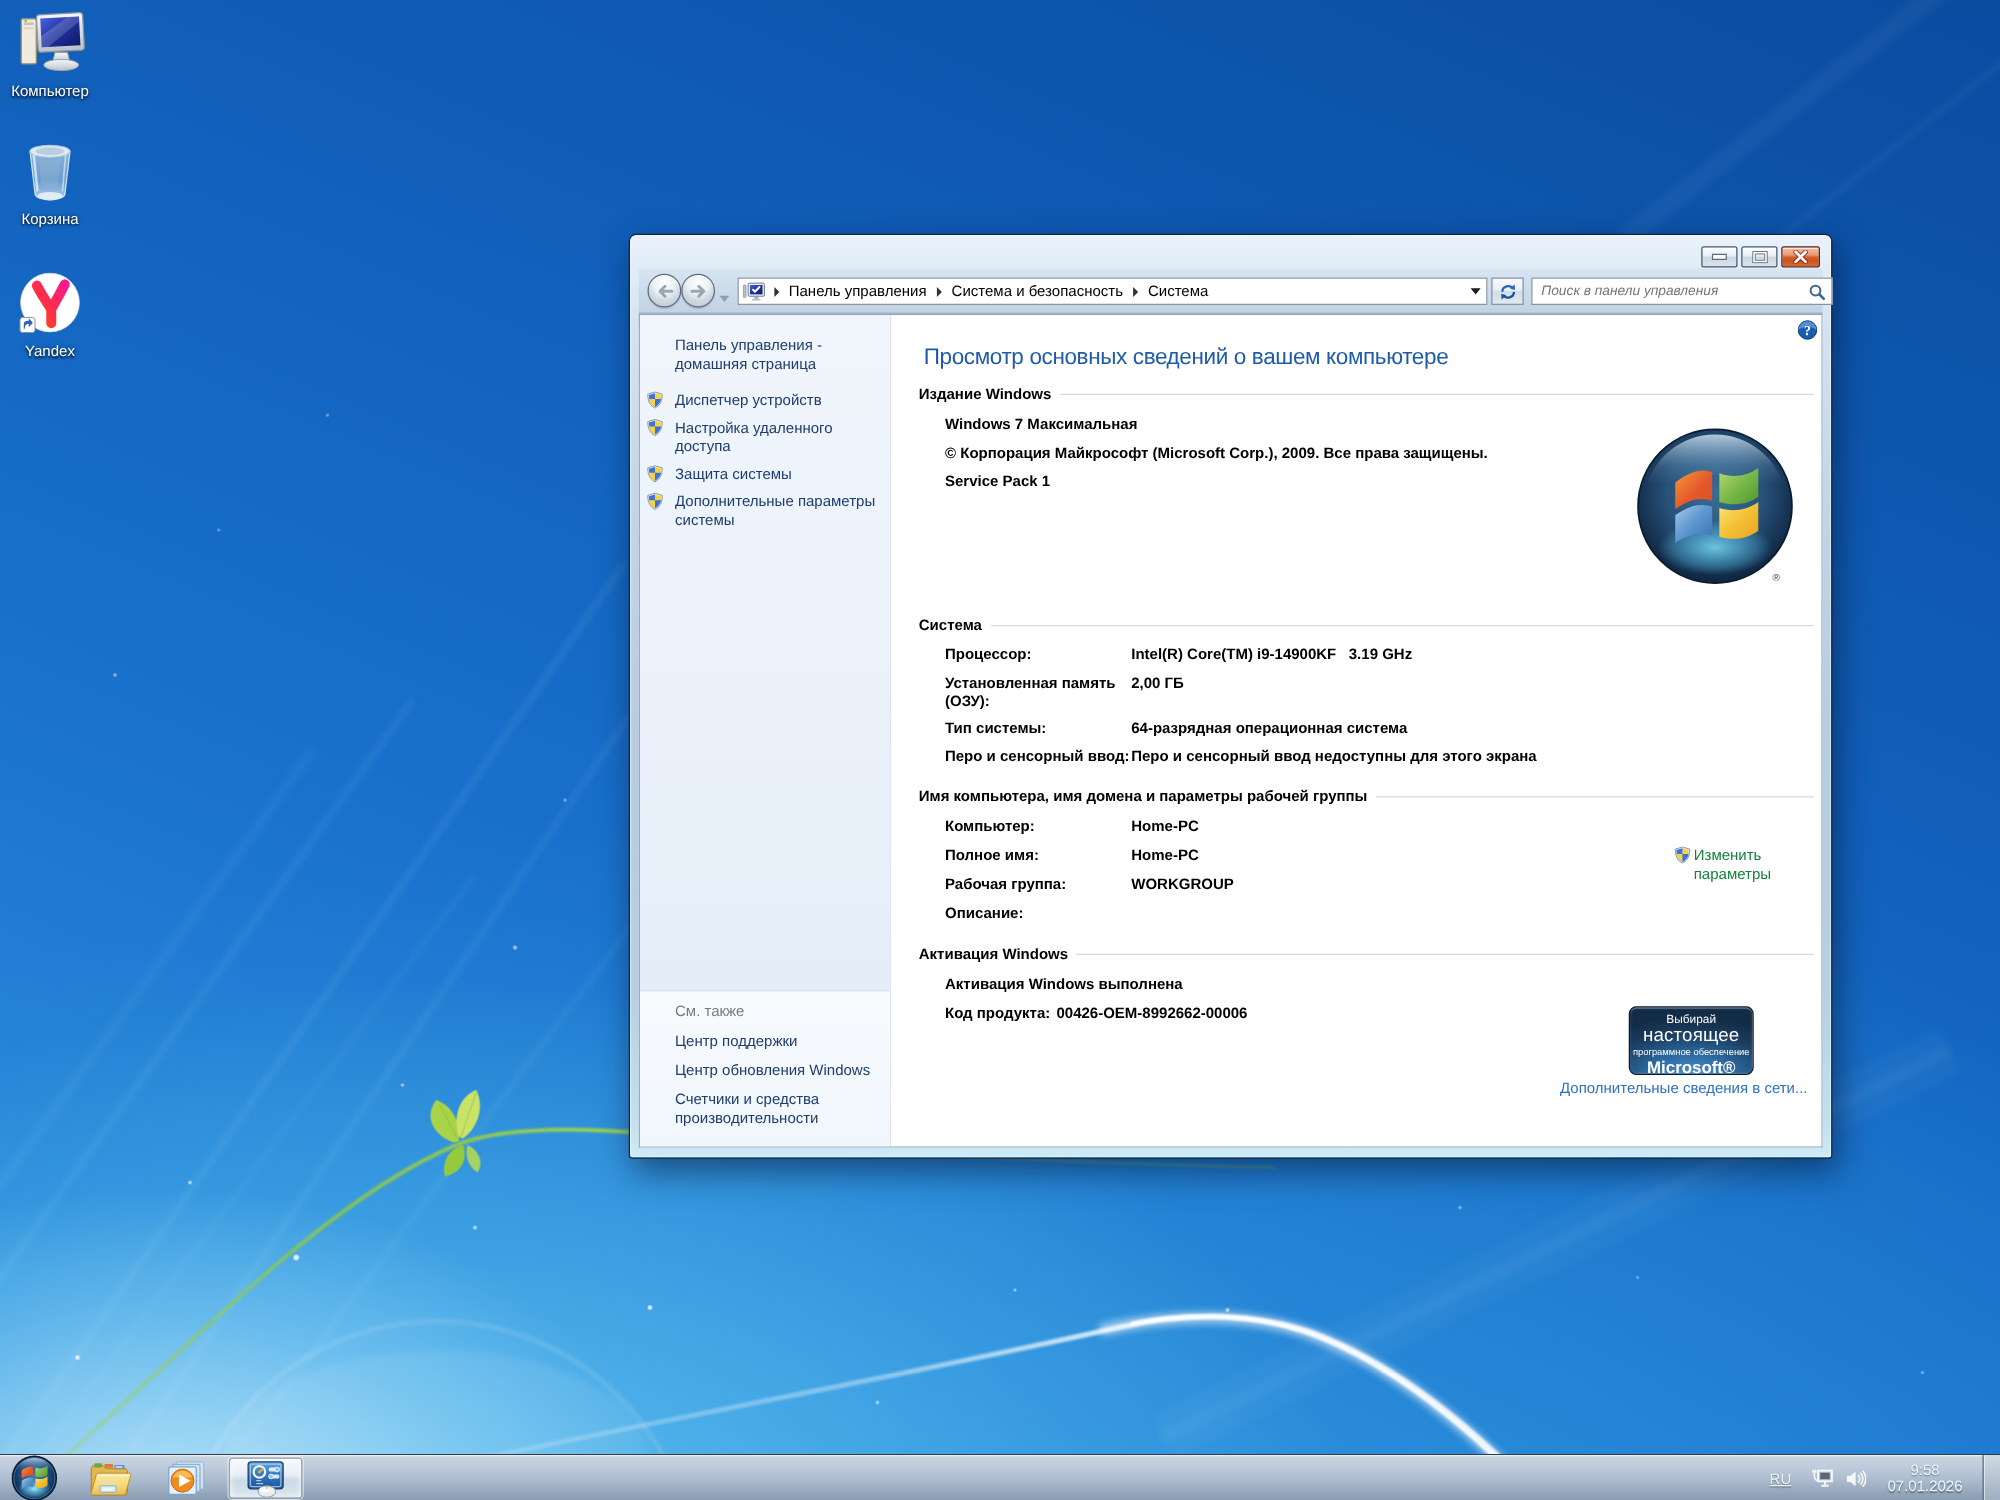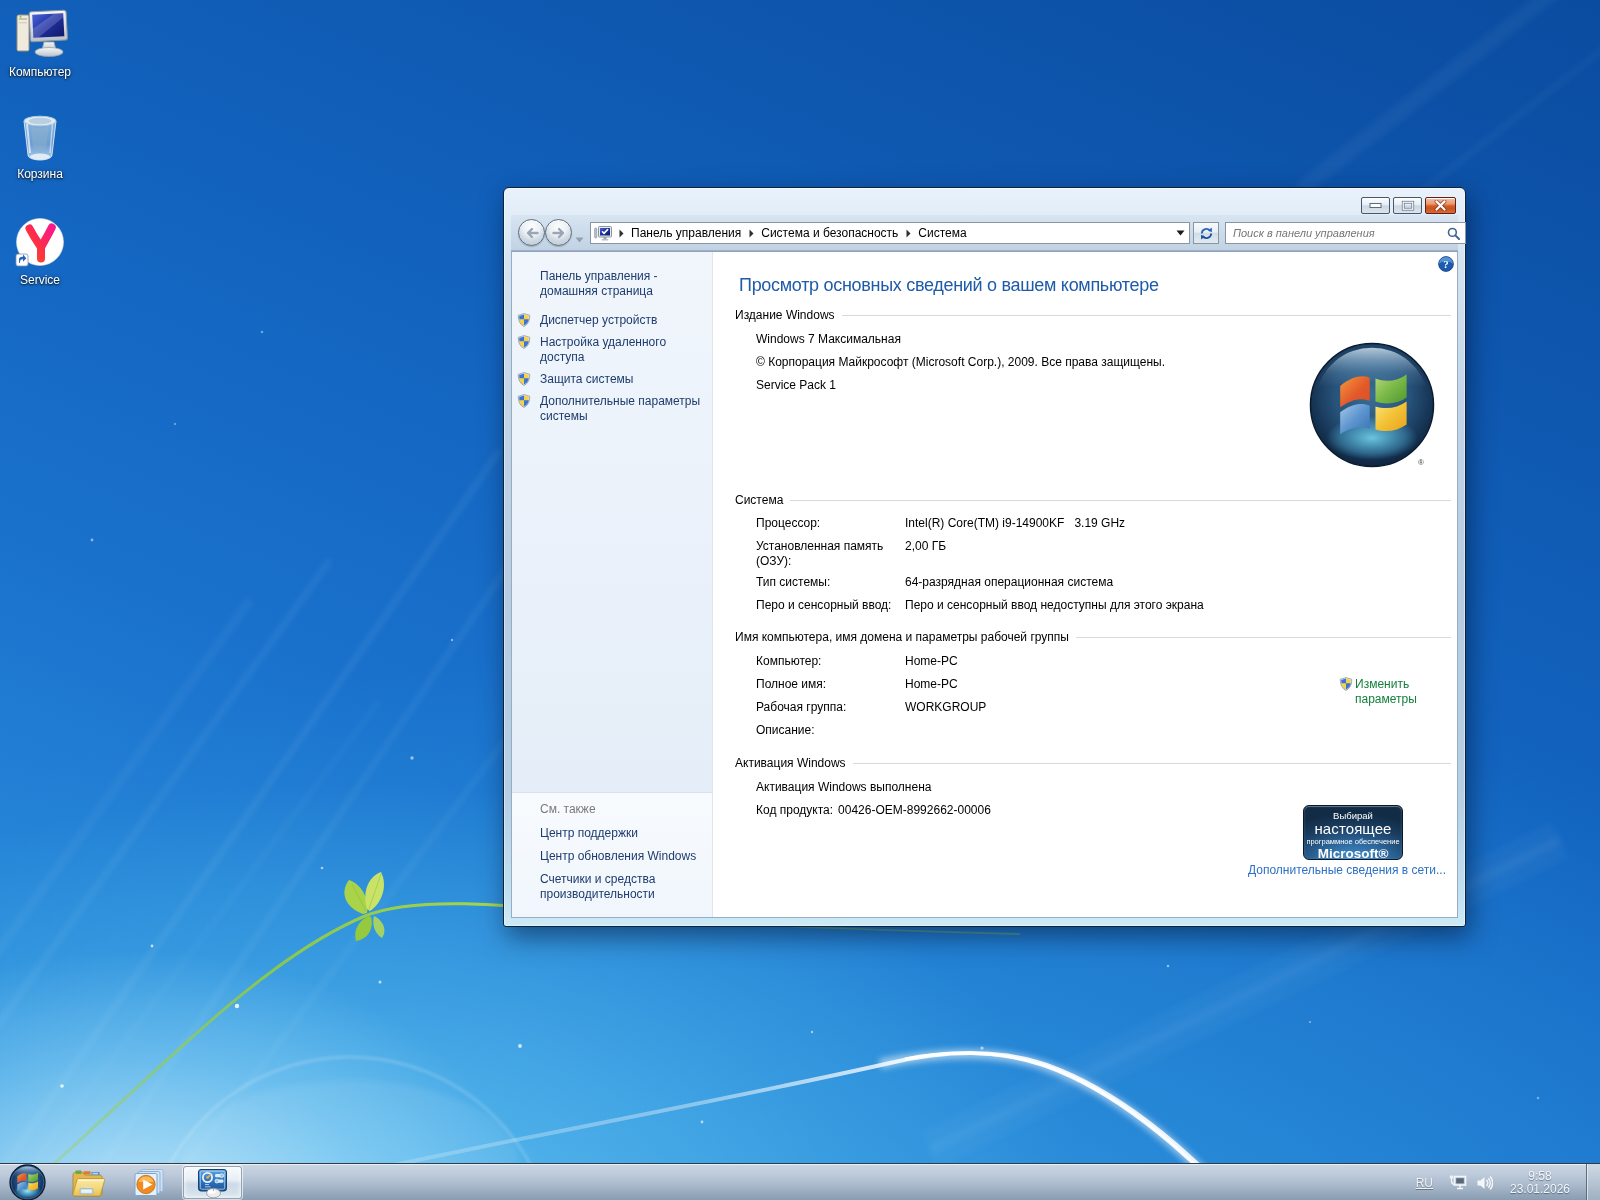--- a/index.html
+++ b/index.html
@@ -74,21 +74,21 @@
   .side-item { position:relative; color:#1e3c6e; font-size:12px; line-height:15px; margin-bottom:7px; }
   .side-item .shield-wrap { position:absolute; left:-23px; top:0; }
   .see-also { position:absolute; left:0; right:0; bottom:0; height:125px;
     background:linear-gradient(180deg,#f8fbfe 0%,#f0f6fc 100%);
     border-top:1px solid #d9e3ef; padding:9px 8px 0 28px; }
   .see-also .sa-hdr { color:#7a7a7a; font-size:12px; line-height:15px; margin-bottom:9px; }
   .see-also .sa-link { color:#1e3c6e; font-size:12px; line-height:15px; margin-bottom:8px; }
 
   .main { flex:1; position:relative; background:#fff; overflow:hidden; }
   .main-title { margin:22px 0 0 26px; font-size:18px; line-height:22px; font-weight:400; color:#1f5ba9; letter-spacing:-0.3px; }
-  .section { margin-left:22px; margin-right:6px; }
+  .section { margin-left:22px; margin-right:6px;font-weight:bold; }
   .sec-hdr { display:flex; align-items:center; height:16px; font-size:12px; color:#000; }
   .sec-hdr .rule { flex:1; height:1px; background:#d9d9d9; margin-left:7px; margin-top:1px; }
   .sec-edition { margin-top:11px; }
   .sec-system { margin-top:99px; }
   .sec-names { margin-top:16px; }
   .sec-activation { margin-top:17px; }
   .ed-line { margin:8px 0 0 21px; font-size:12px; line-height:15px; color:#000; }
   .ed-line.first, .row.first { margin-top:9px; }
   .row { display:flex; margin:8px 0 0 21px; font-size:12px; line-height:15px; color:#000; }
   .row.mt6 { margin-top:6px; }
@@ -339,21 +339,21 @@
 <div class="desk-icon" id="di-yandex">
   <svg width="50" height="50" viewBox="0 0 50 50">
     <circle cx="25" cy="24" r="23.5" fill="#ffffff"></circle>
     <circle cx="25" cy="24" r="23.5" fill="none" stroke="#d9dde2" stroke-width=".6"></circle>
     <path d="M14.5 10.5 C20.5 22 23.5 25 26 29.5 L26 40.5 M36.8 9.5 C31.5 20 28.5 24.5 26 29.5" stroke="url(#yGrad)" stroke-width="8" stroke-linecap="round" fill="none"></path>
     <g>
       <rect x="1" y="36" width="12" height="12" rx="2" fill="#ffffff" stroke="#8795a3" stroke-width=".8"></rect>
       <path d="M4 45 L4 41.5 C4 39.5 5.5 38.5 8 38.7 L8 36.5 L11.3 40.2 L8 43.8 L8 41.3 C6 41.2 5 42 4.8 45 Z" fill="#2a63b8"></path>
     </g>
   </svg>
-  <div class="dlabel">Service</div>
+  <div class="dlabel">Yandex</div>
 </div>
 
 <div class="win">
   <div class="win-titlebar">
     <div class="caption-group">
       <div class="cap-btn">
         <svg width="13" height="7" viewBox="0 0 13 7">
           <rect x="1" y="1.5" width="11" height="4" fill="#fdfdfd" stroke="#5a6b7d" stroke-width="1"></rect>
         </svg>
       </div>
@@ -677,17 +677,17 @@
     <span class="tray-ico">
       <svg width="17" height="16" viewBox="0 0 17 16">
         <polygon points="1.5,5.5 4.5,5.5 8.5,2 8.5,14 4.5,10.5 1.5,10.5" fill="#f4f7fa"></polygon>
         <path d="M10.5 5 A4.2 4.2 0 0 1 10.5 11" stroke="#f4f7fa" stroke-width="1.4" fill="none"></path>
         <path d="M12.3 3.2 A6.8 6.8 0 0 1 12.3 12.8" stroke="#f4f7fa" stroke-width="1.4" fill="none"></path>
         <path d="M14.1 1.6 A9.3 9.3 0 0 1 14.1 14.4" stroke="#f4f7fa" stroke-width="1.4" fill="none"></path>
       </svg>
     </span>
     <span class="tray-clock">
       <div>9:58</div>
-      <div>23.01.2026</div>
+      <div>07.01.2026</div>
     </span>
   </div>
   <div class="show-desktop"></div>
 </div>
 
 </body></html>

